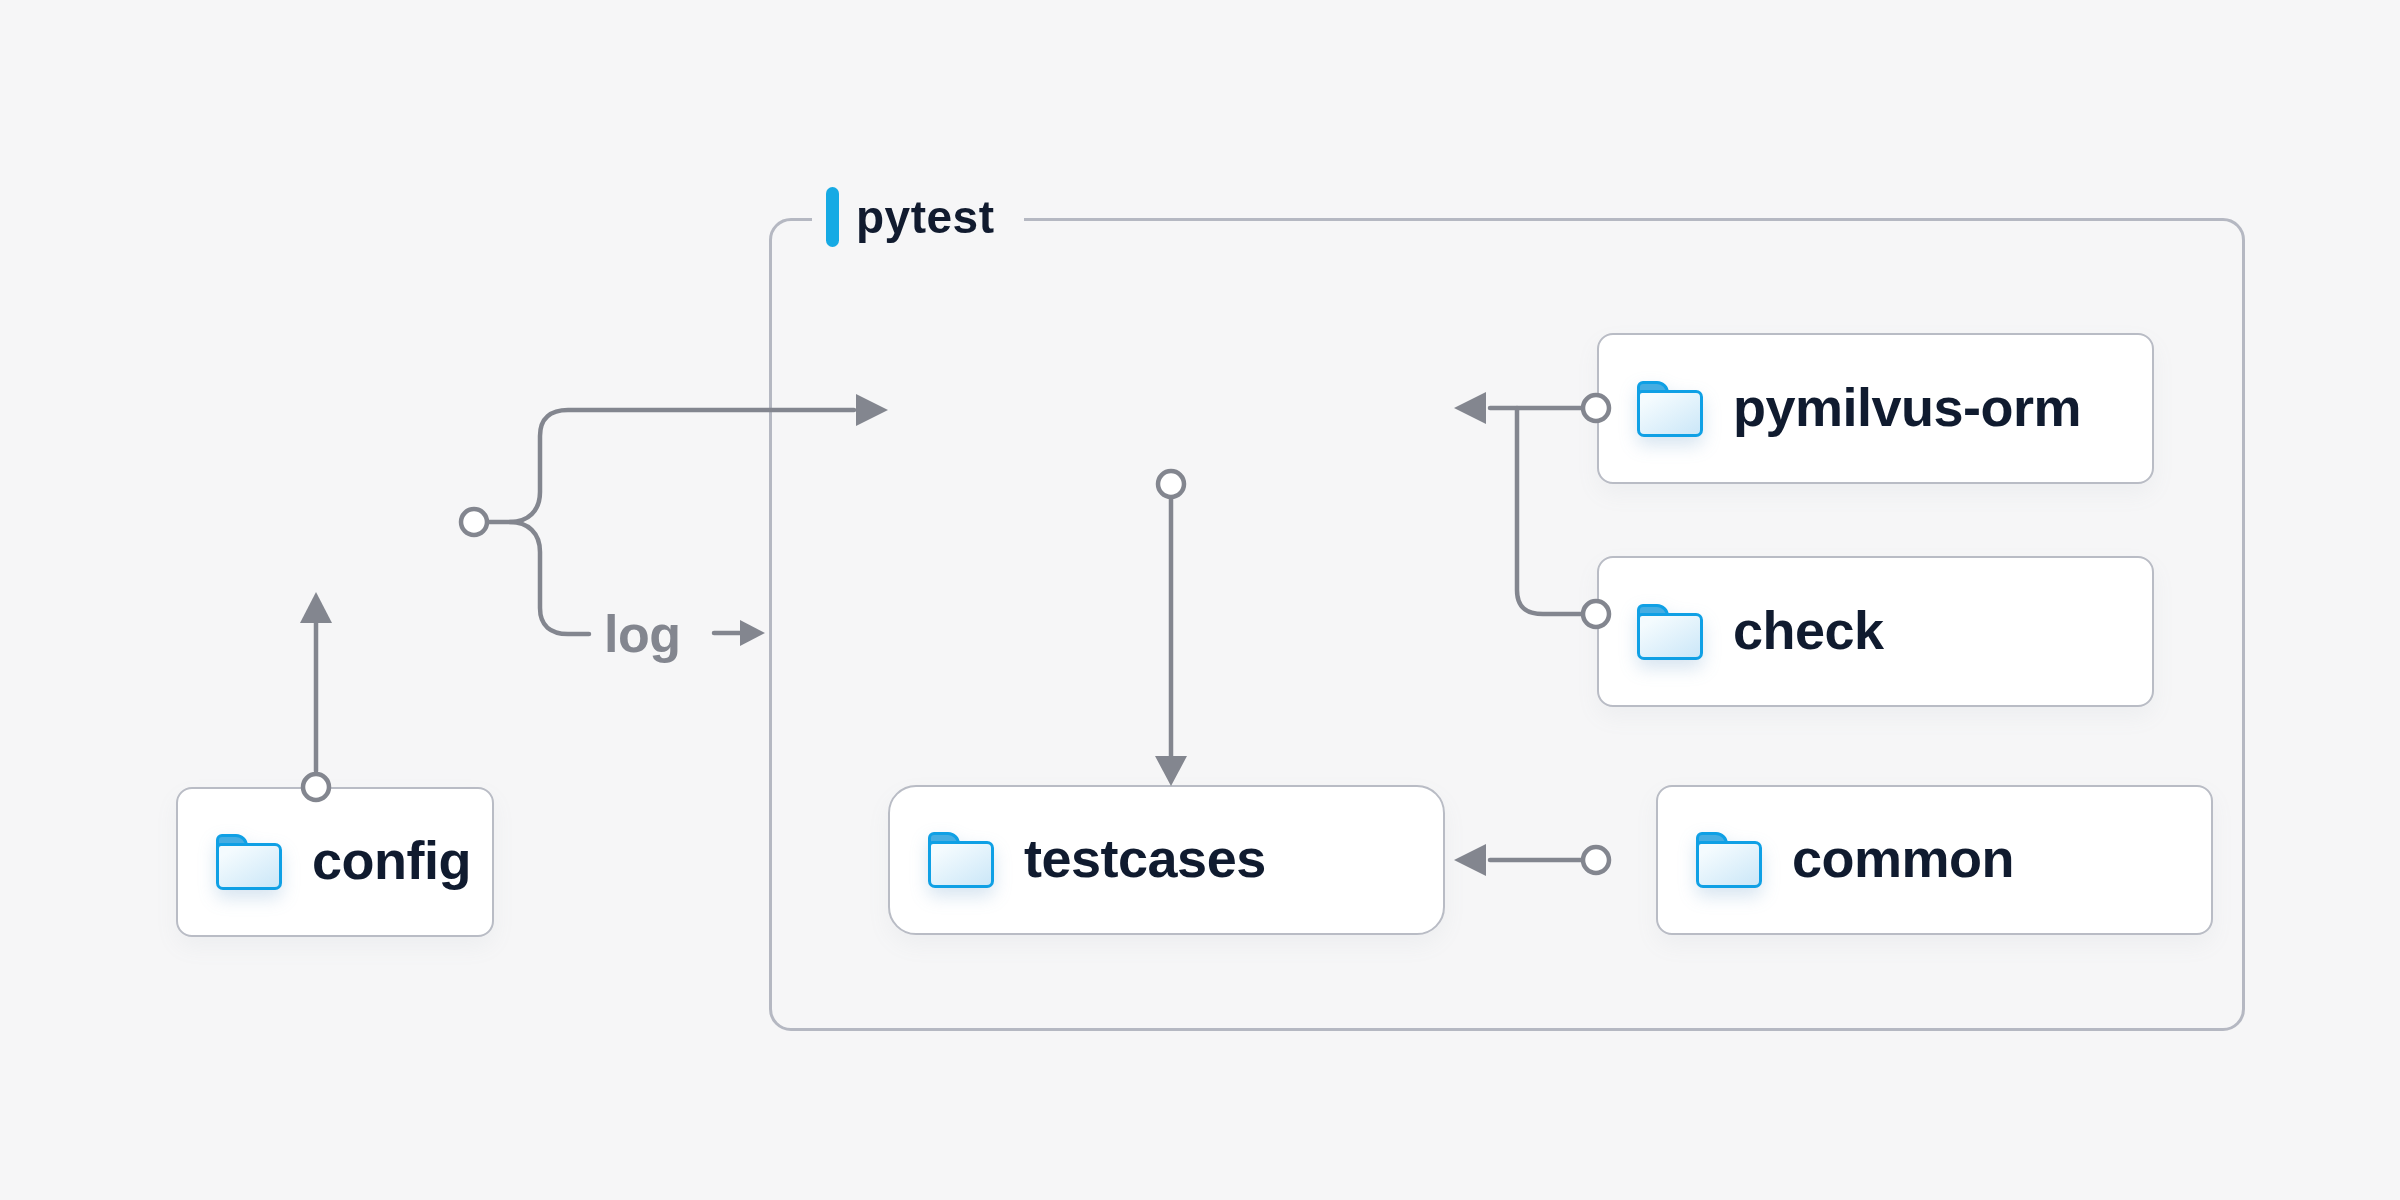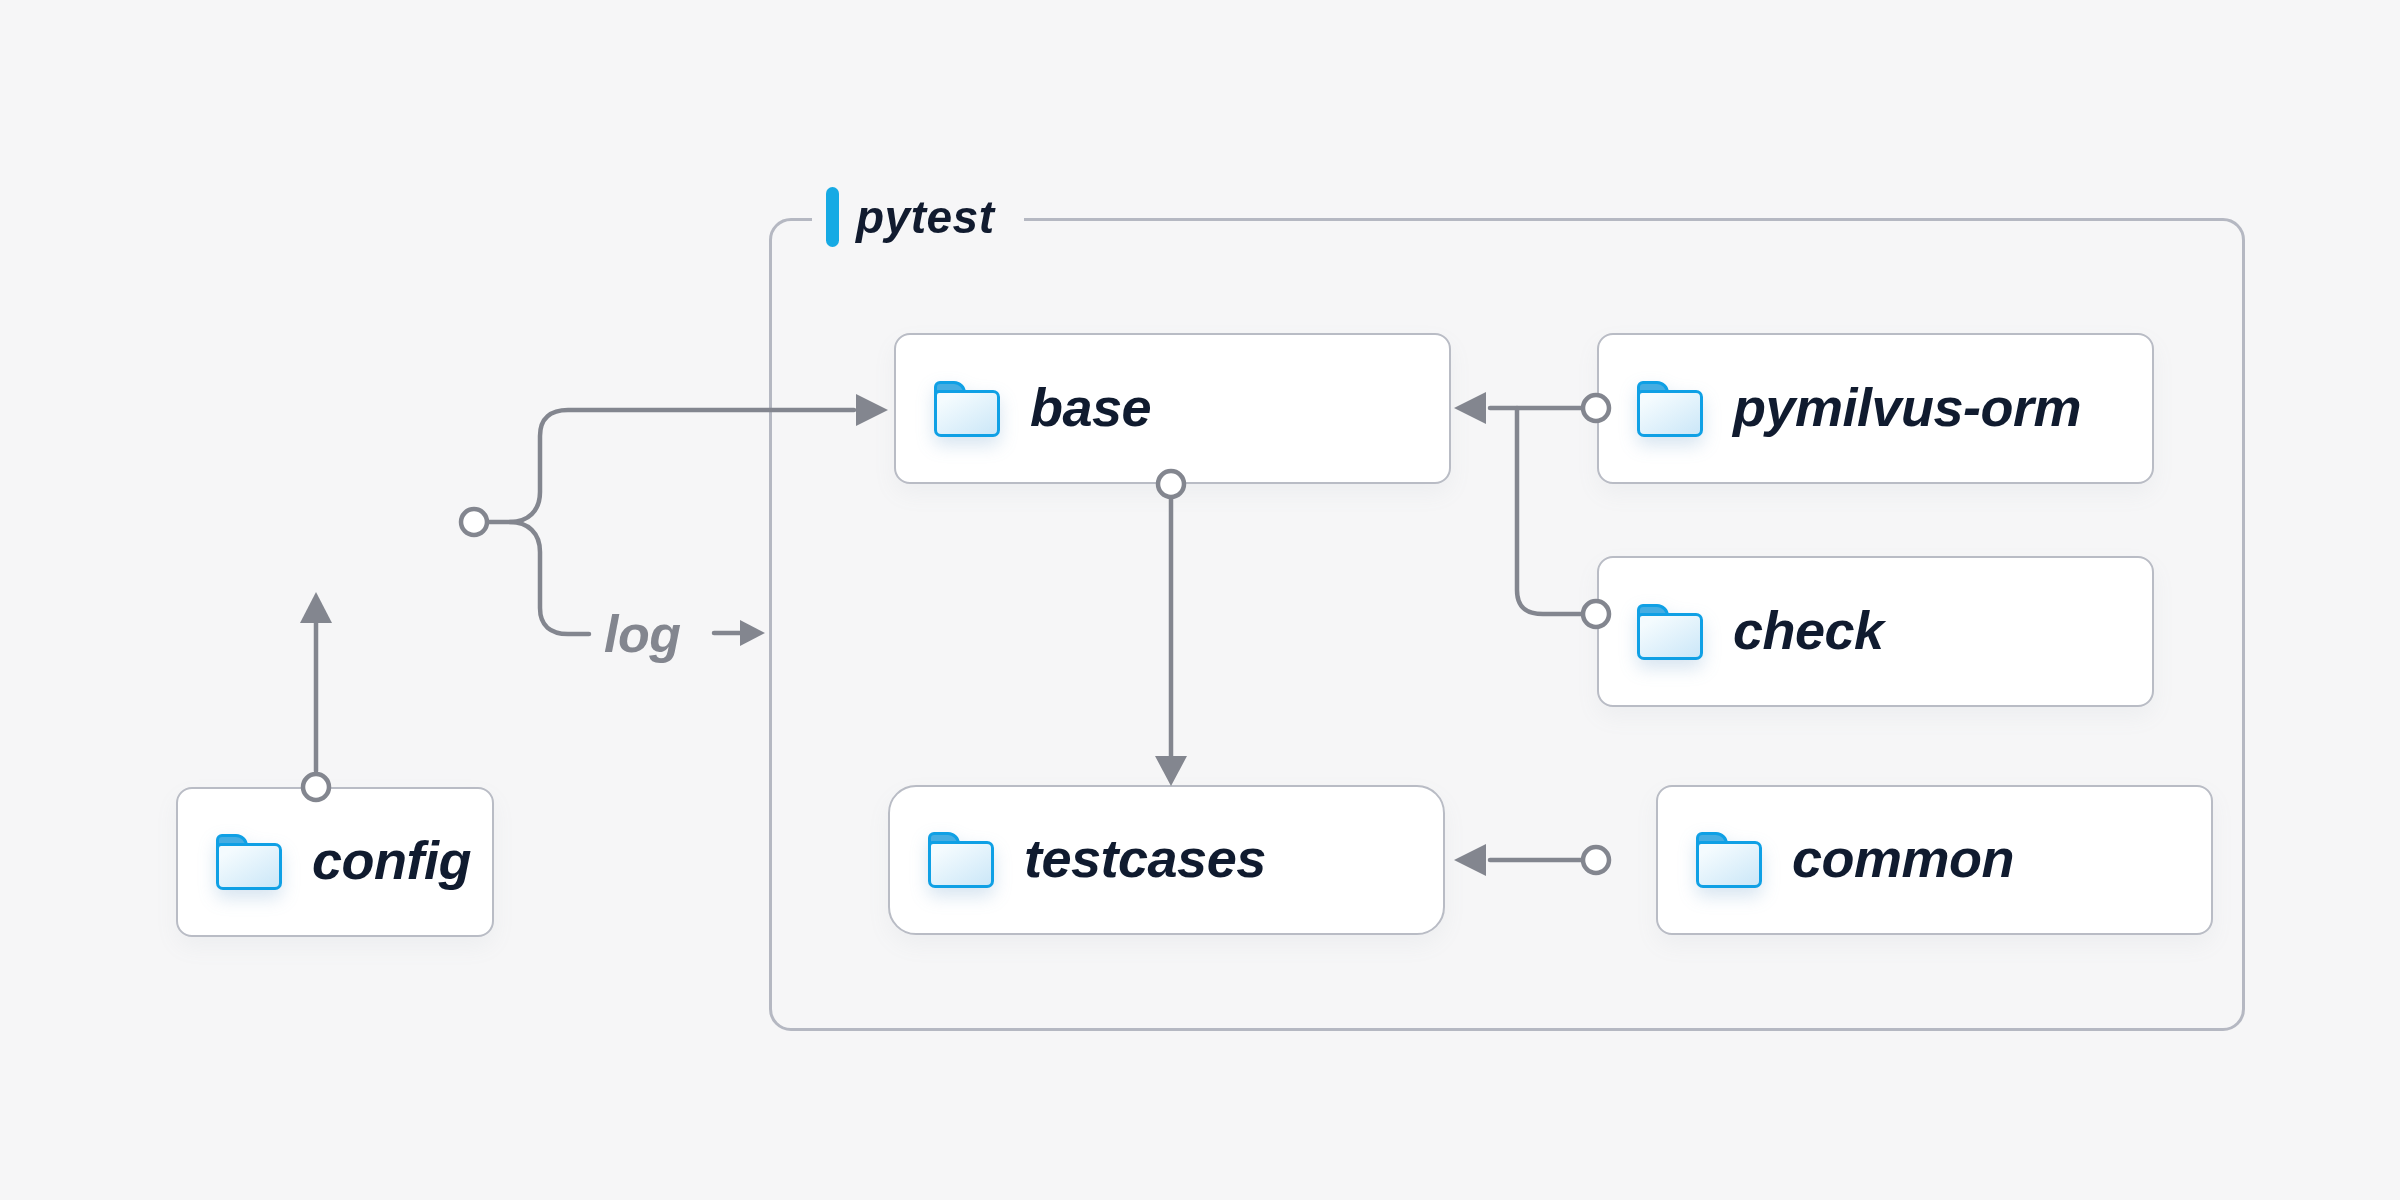--- a/index.html
+++ b/index.html
@@ -5,21 +5,20 @@
   html, body {
     margin: 0; padding: 0;
     background: #f6f6f7;
     font-family: "Liberation Sans", sans-serif;
   }
   #canvas {
     position: relative;
     width: 2400px; height: 1160px;
     background: #f6f6f7;
     overflow: hidden;
-    font-style: italic;
   }
 
   
   #pytest-frame {
     position: absolute;
     left: 769px; top: 218px;
     width: 1476px; height: 813px;
     border: 3px solid #b5b8c2;
     border-radius: 22px;
     box-sizing: border-box;
@@ -140,27 +139,20 @@
 
 
   <div class="node" id="node-config">
     <div class="folder">
         <div class="tab"></div>
         <div class="body"></div>
       </div>
     <div class="node-label">config</div>
   </div>
 
-  <div class="node" id="node-base">
-    <div class="folder">
-        <div class="tab"></div>
-        <div class="body"></div>
-      </div>
-    <div class="node-label">base</div>
-  </div>
 
   <div class="node" id="node-testcases">
     <div class="folder">
         <div class="tab"></div>
         <div class="body"></div>
       </div>
     <div class="node-label">testcases</div>
   </div>
 
   <div class="node" id="node-pymilvus">

